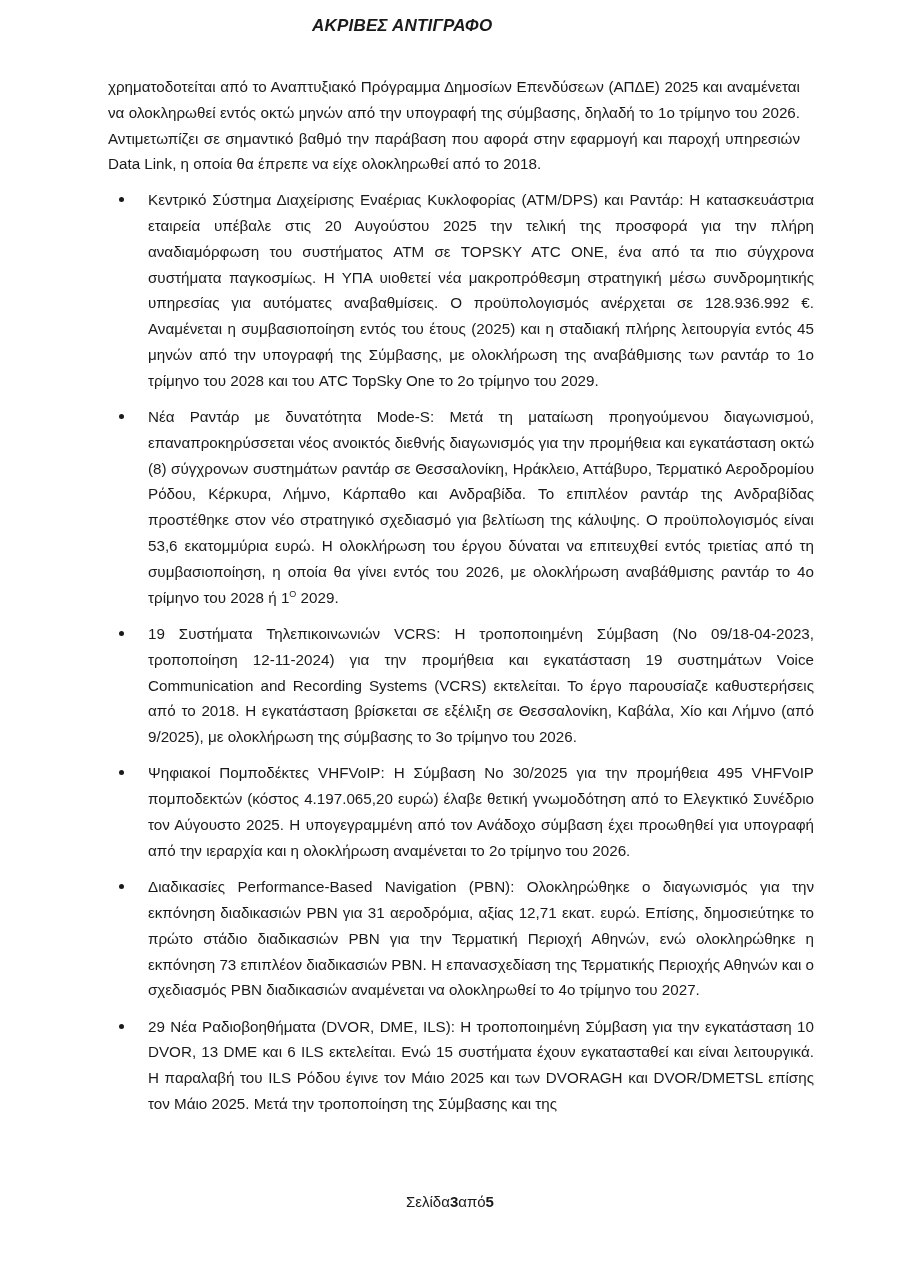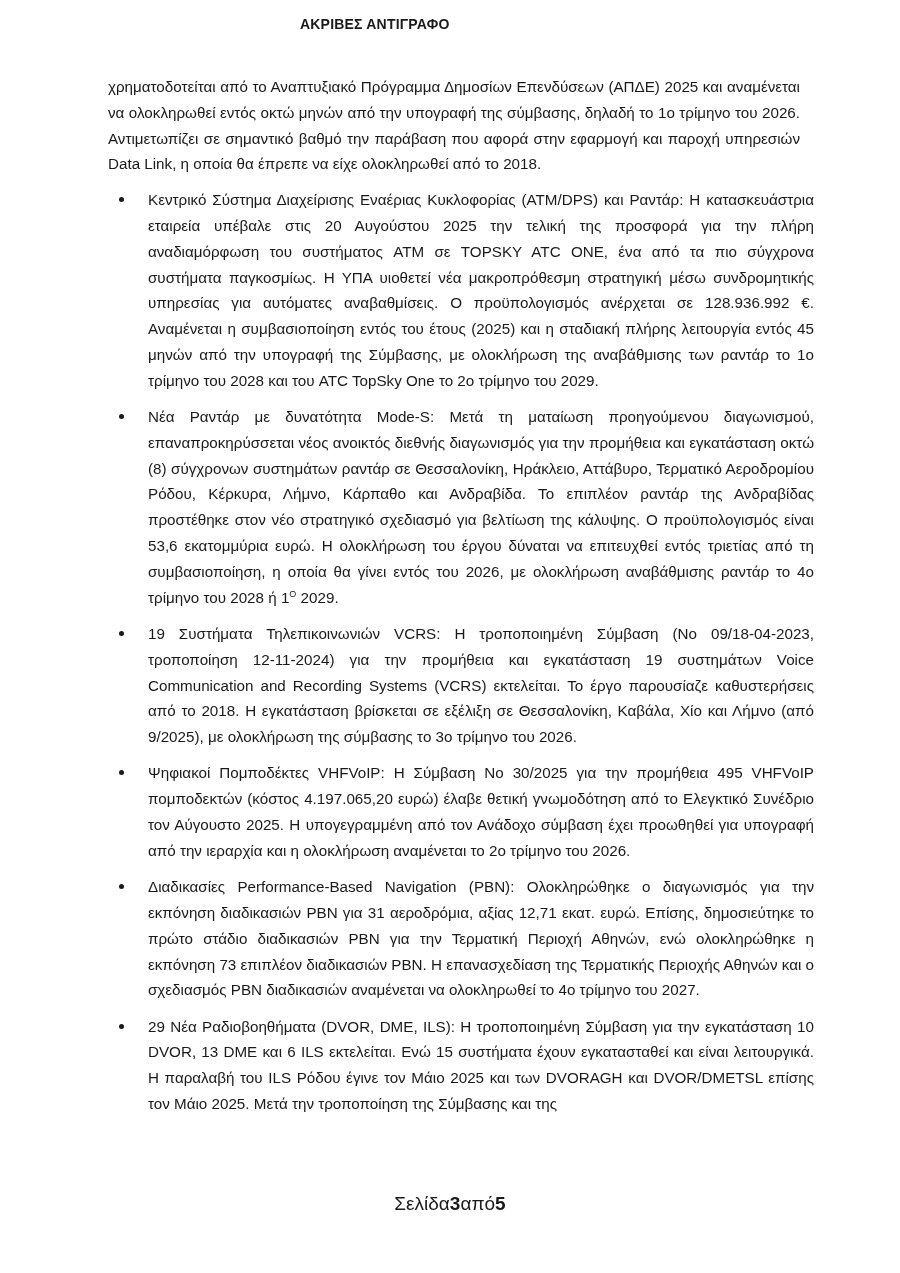--- a/index.html
+++ b/index.html
@@ -1,25 +1,25 @@
 <!DOCTYPE html>
 <html><head>
 <meta charset="utf-8">
 <style>
   html, body { margin: 0; padding: 0; background: #ffffff; }
   body { width: 900px; height: 1273px; position: relative; overflow: hidden;
          font-family: "Liberation Sans", "DejaVu Sans", sans-serif; color: #1a1a1a; }
   .header { position: absolute; top: 16px; left: 0; width: 900px; text-align: left; }
-  .header span { position: absolute; left: 300px; font-weight: bold; font-size: 14px; letter-spacing: 0.2px; white-space: nowrap; }
+  .header span { position: absolute; left: 312px; font-weight: bold; font-size: 17px; letter-spacing: 0.2px; white-space: nowrap; font-style: italic; }
   .body { position: absolute; top: 74px; left: 108px; width: 708px; font-size: 15.2px; line-height: 25.8px; }
   .para { text-align: justify; margin: 0 16px 10px 0; }
   ul.bullets { list-style: none; margin: 2px; padding: 0; }
   ul.bullets li { position: relative; padding-left: 38px; text-align: justify; margin: 0 0 10.5px 0; }
   .bullet-dot { position: absolute; left: 9px; top: 10px; width: 5px; height: 5px; border-radius: 50%; background: #1a1a1a; }
-  .footer { position: absolute; top: 1193px; left: 0; width: 900px; text-align: center; font-size: 19px; }
+  .footer { position: absolute; top: 1193px; left: 0; width: 900px; text-align: center; font-size: 15px; }
   .footer b { font-weight: bold; }
   sup { font-size: 9px; line-height: 0; }
 </style>
 </head>
 <body>
 
 <div class="header">
   <span>ΑΚΡΙΒΕΣ ΑΝΤΙΓΡΑΦΟ</span>
 </div>
 

